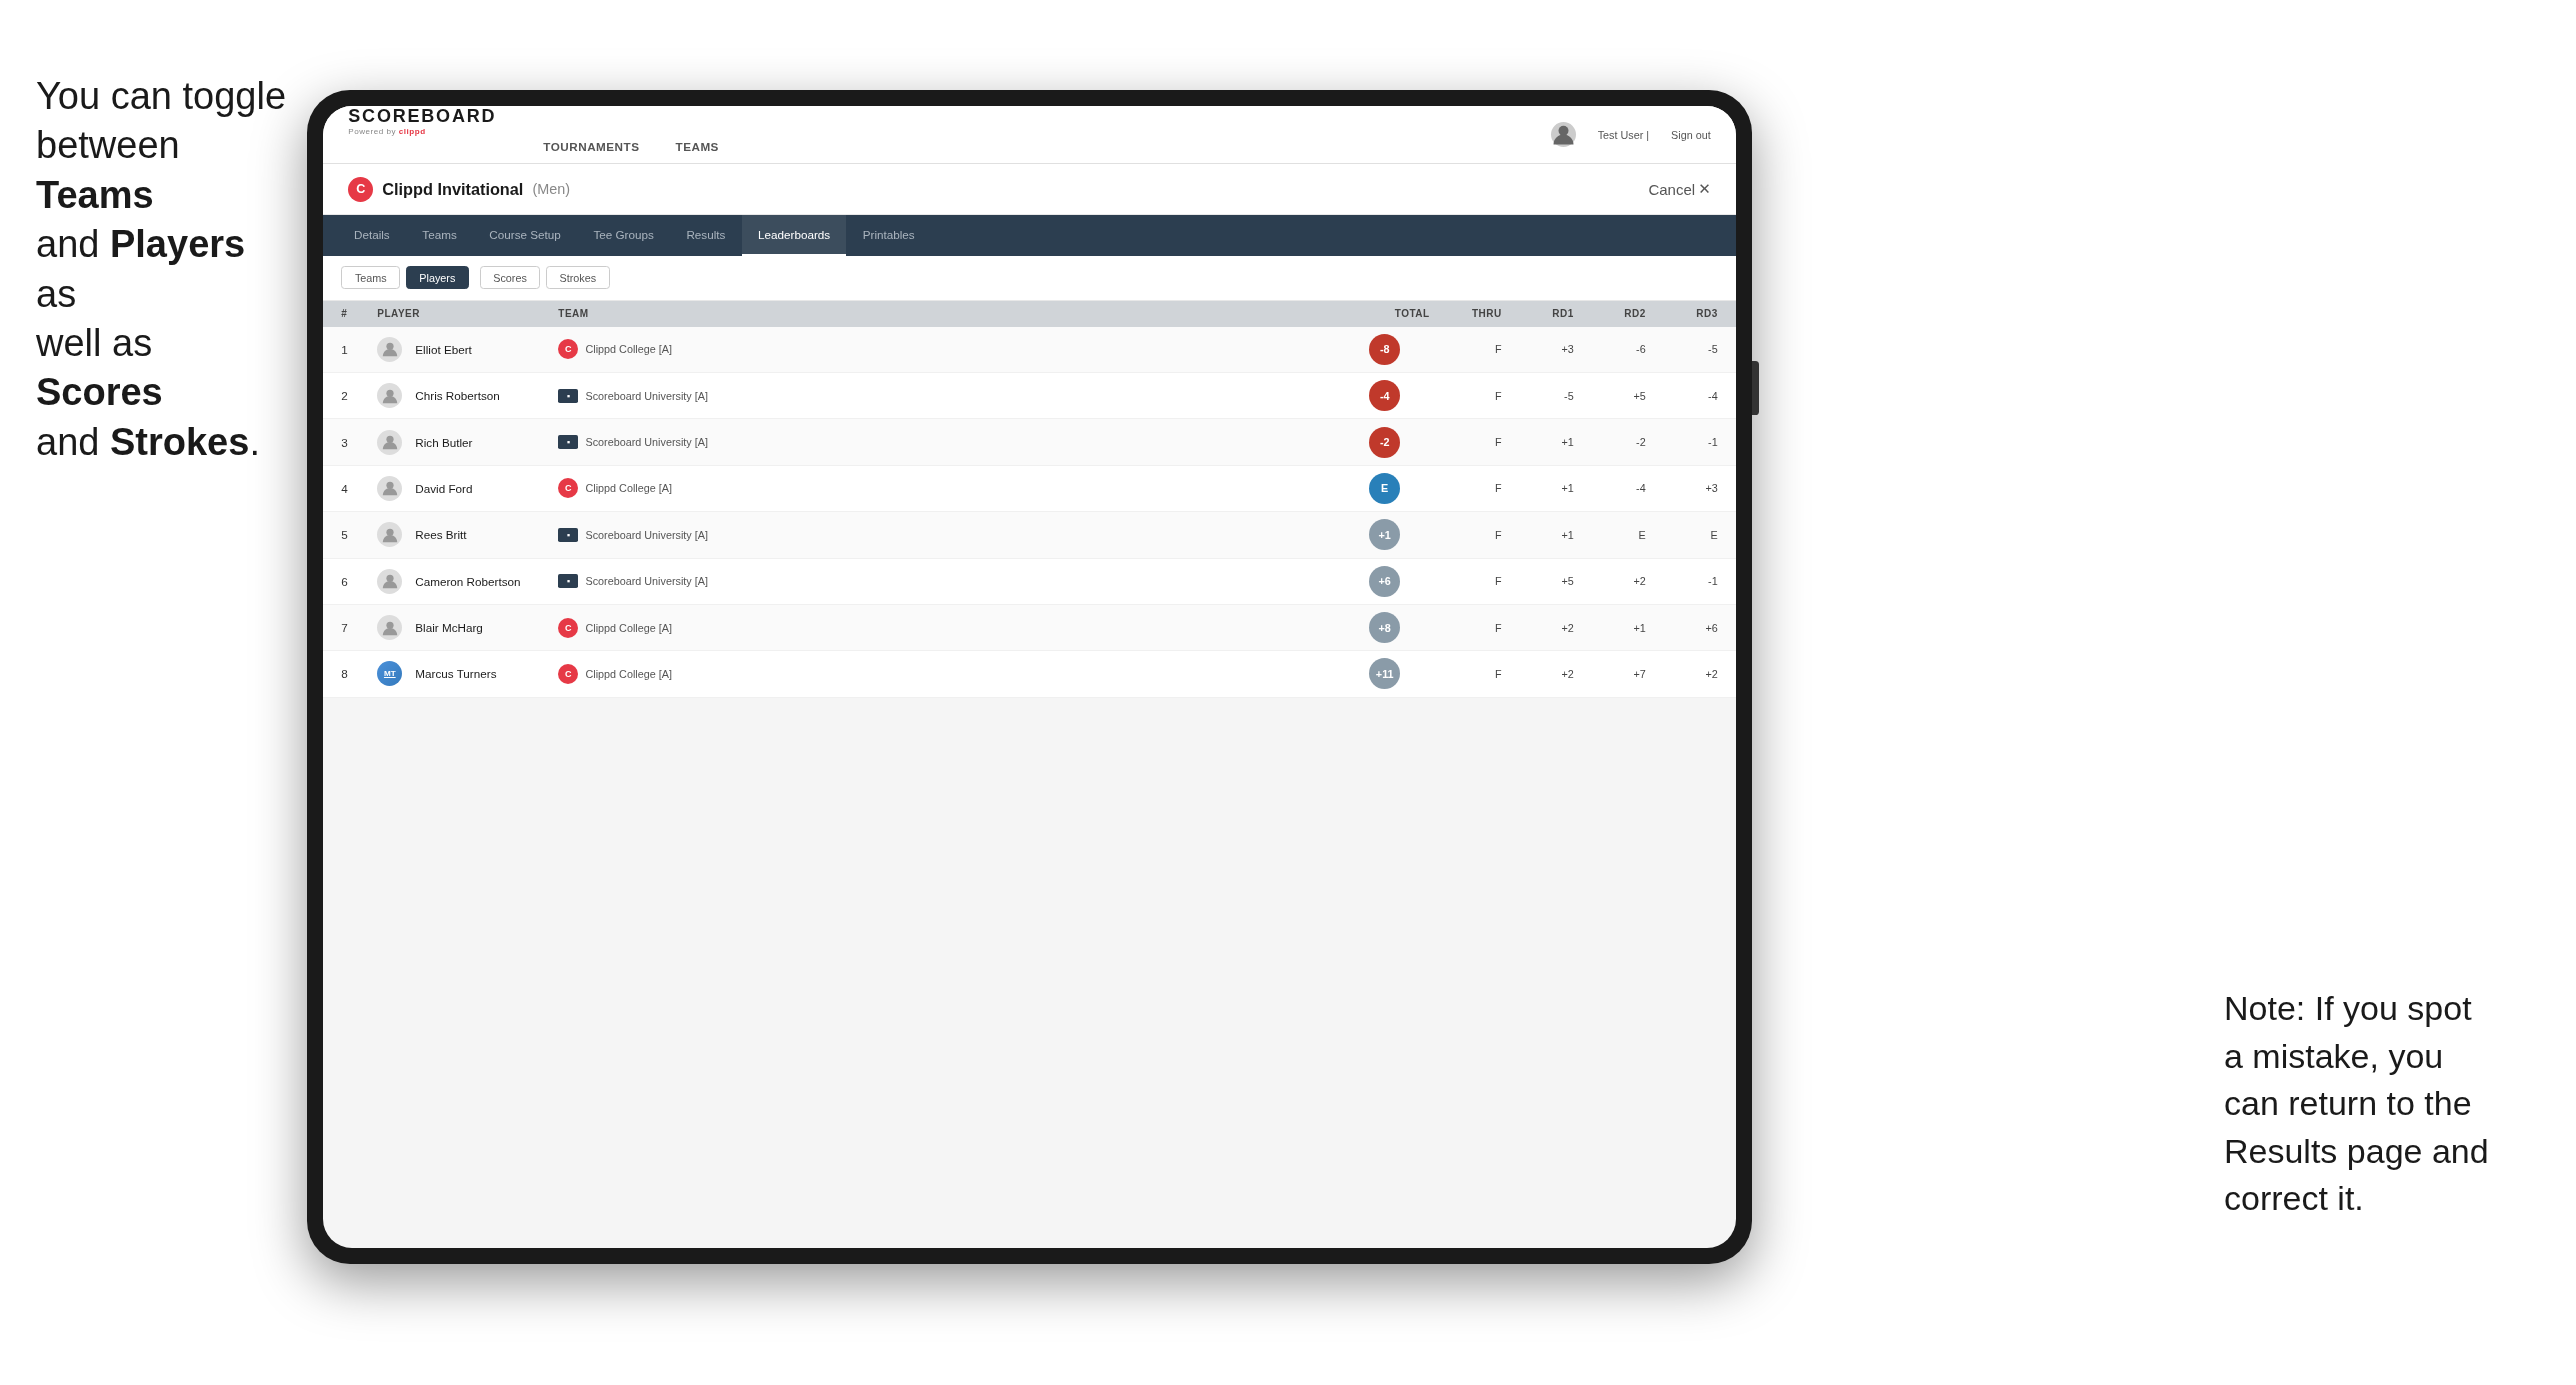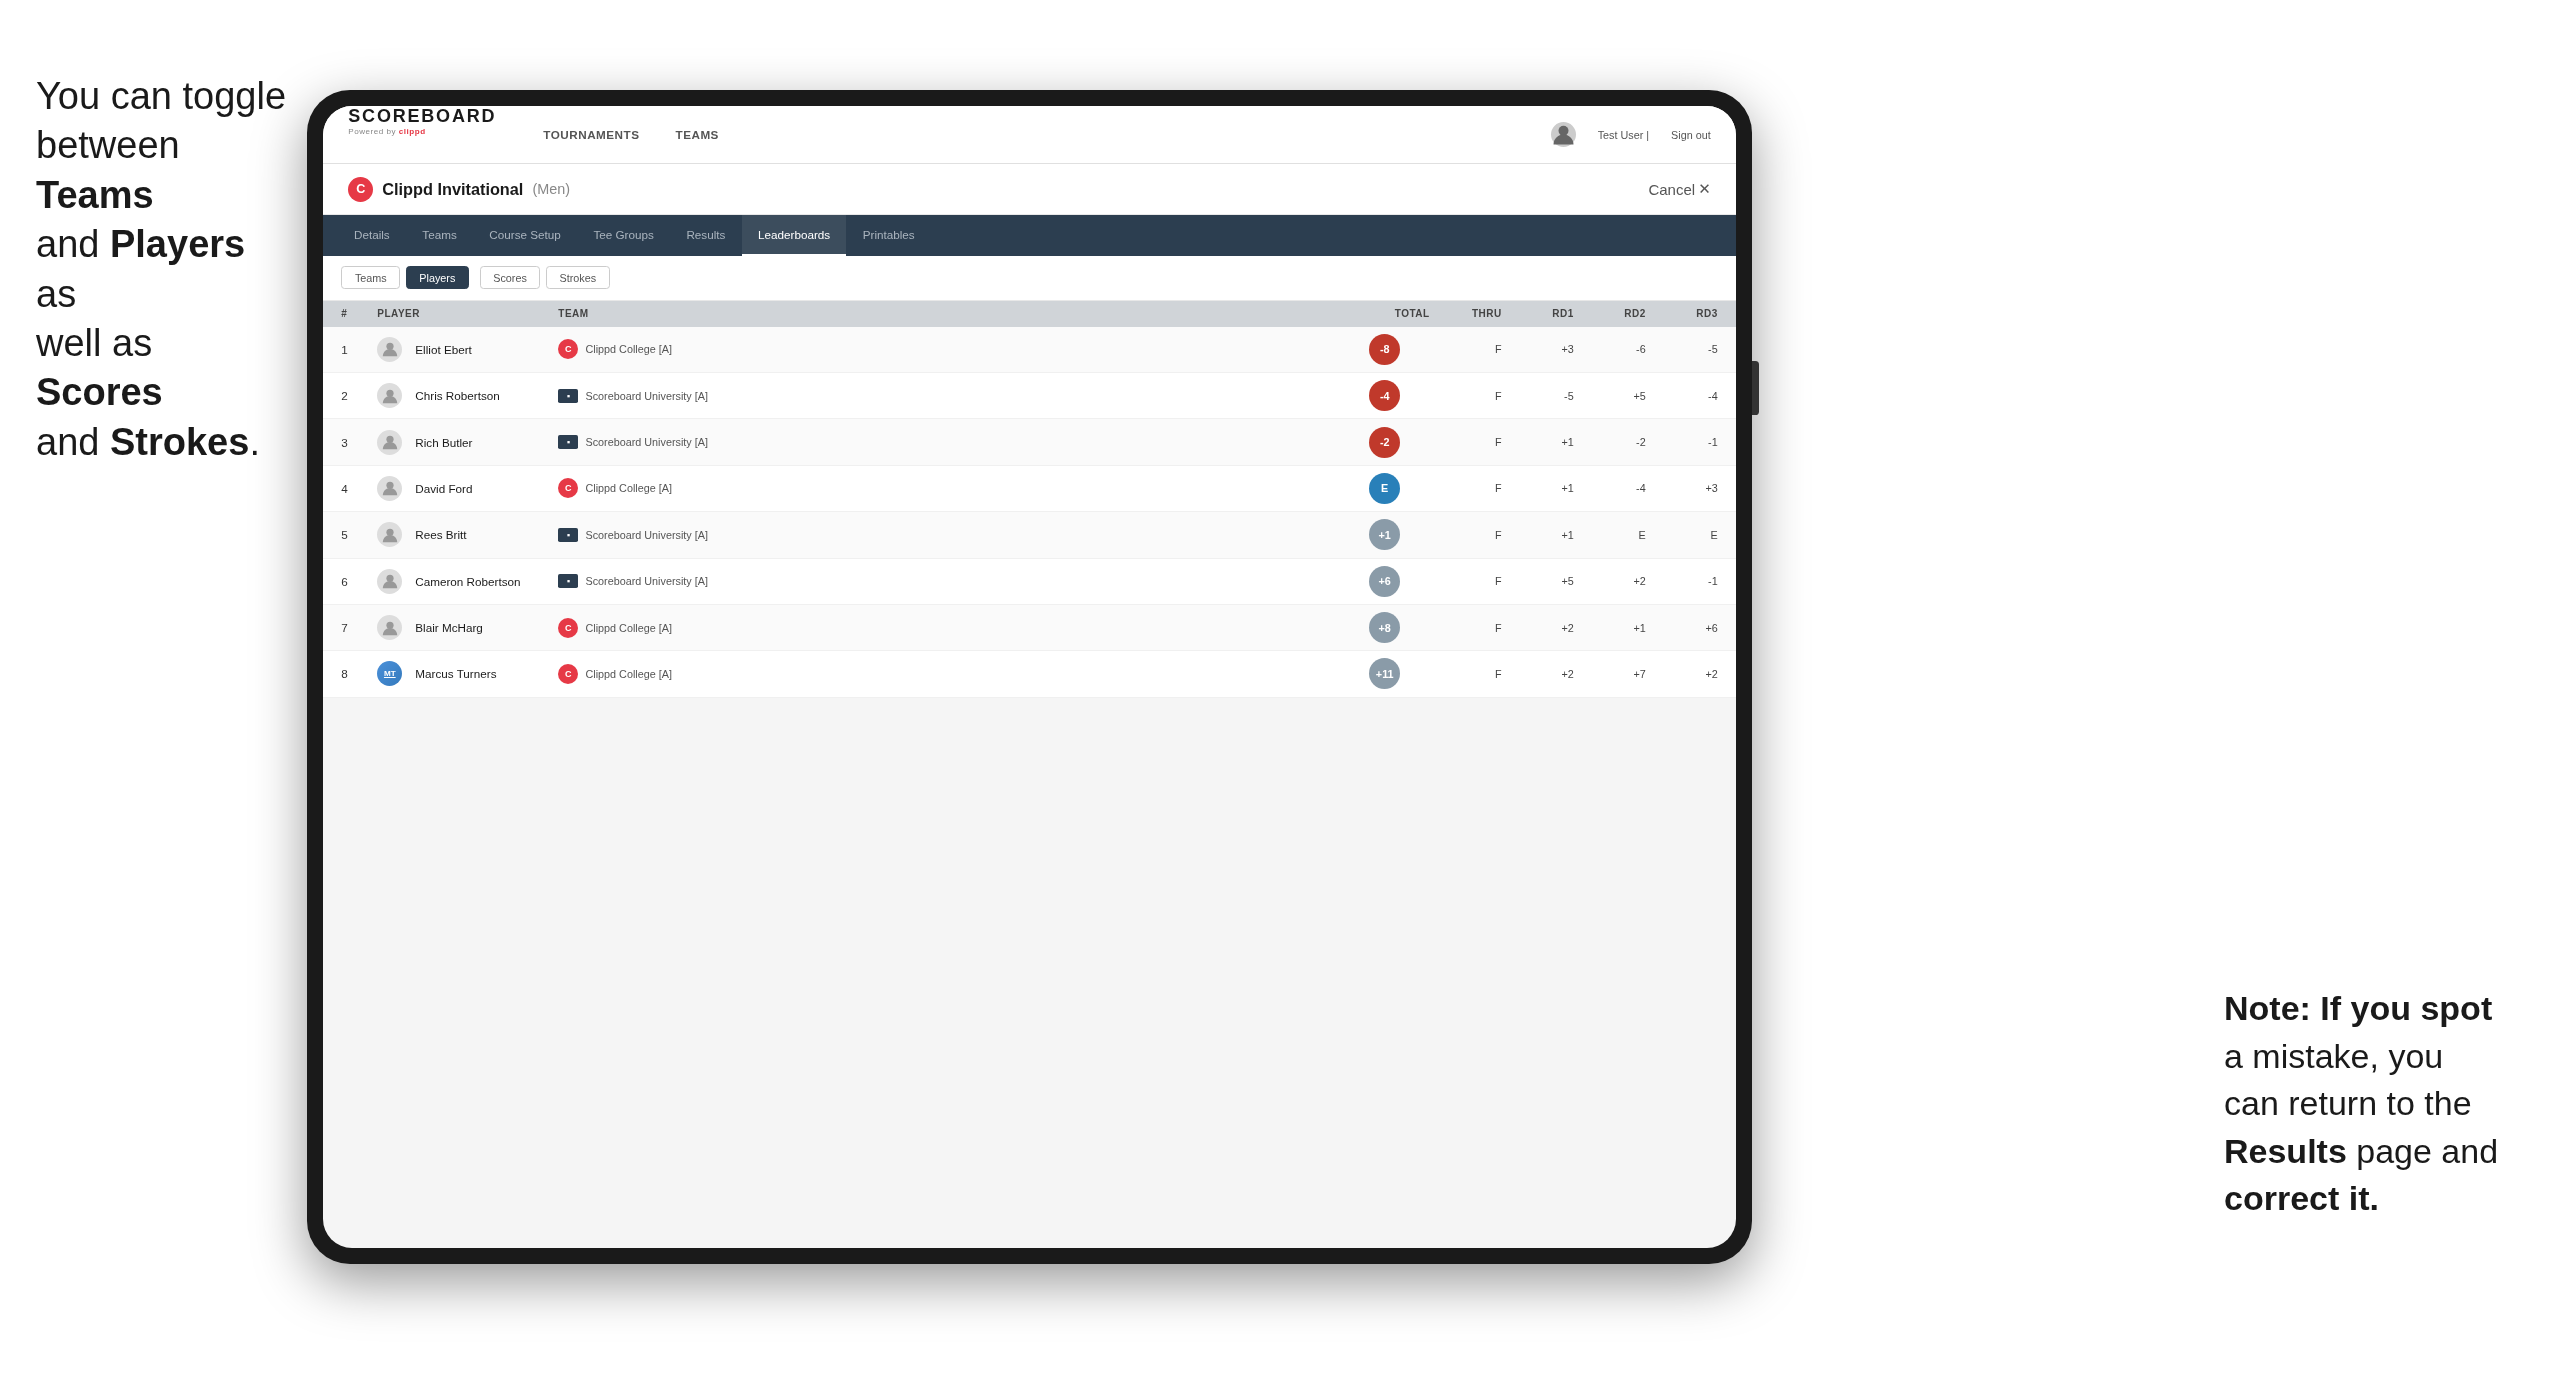--- a/index.html
+++ b/index.html
@@ -27,21 +27,21 @@
     
     .right-text {
       position: absolute;
       right: 45px;
       bottom: 163px;
       width: 307px;
       font-size: 34px;
       line-height: 1.4;
       color: #1a1a1a;
     }
-    .right-text .bold { font-weight: 700; }
+    .right-text .bold { font-weight: 400; }
 
     
     .arrow-container {
       position: absolute;
       left: 289px;
       top: 352px;
       width: 343px;
       height: 72px;
       pointer-events: none;
     }
@@ -125,20 +125,21 @@
       height: 58px;
       display: flex;
       align-items: center;
       font-size: 11.7px;
       font-weight: 600;
       letter-spacing: 0.5px;
       color: #555;
       border-bottom: 2.7px solid transparent;
       cursor: pointer;
       text-transform: uppercase;
+      margin-top: 12px;
     }
 
     .header-right {
       display: flex;
       align-items: center;
       gap: 22px;
       font-size: 10.8px;
       color: #555;
     }
     .user-avatar {

